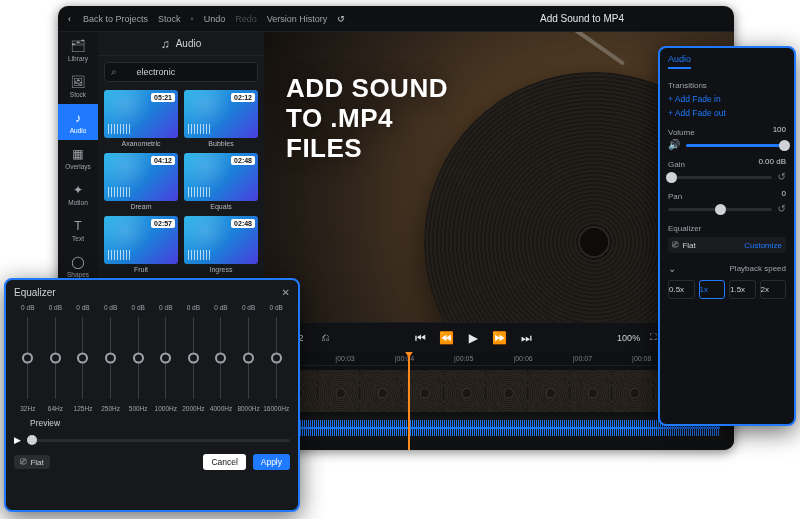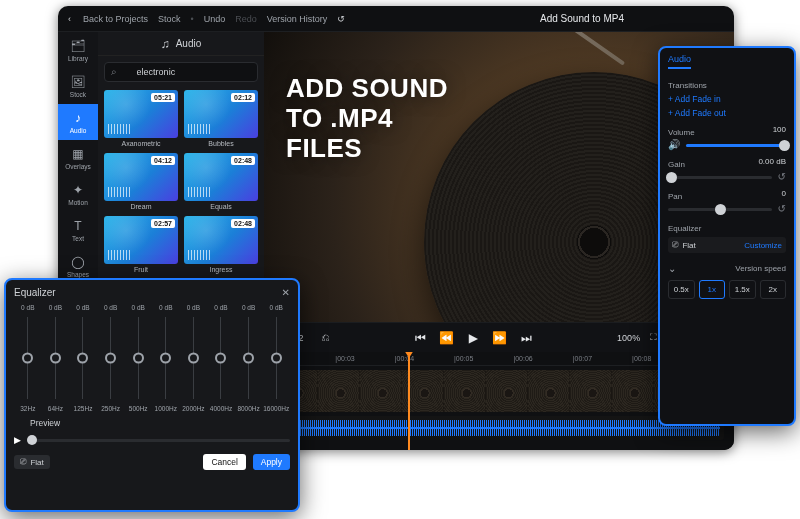--- a/index.html
+++ b/index.html
@@ -128,21 +128,21 @@
   .panel .row { display:flex; align-items:center; justify-content:space-between; margin-top:4px;}
   .panel .val { font-size:8px; color:#cfd2d6;}
   .panel .range { height:3px; background:#2a2c30; border-radius:2px; position:relative; margin:4px 0 2px; }
   .panel .range .fill{position:absolute;left:0;top:0;bottom:0;background:#1f7aff;border-radius:2px;}
   .panel .range .dot{position:absolute;top:-4px;width:11px;height:11px;border-radius:50%;background:#cfd2d6;}
   .panel .icorow{display:flex;align-items:center;gap:6px;margin-top:2px;}
   .panel .reset{margin-left:auto;color:#7a7e85;font-size:10px;cursor:pointer;}
   .panel .eqrow{display:flex;align-items:center;margin-top:4px;background:#1a1b1e;border-radius:3px;padding:3px 4px;font-size:8px;}
   .panel .eqrow .cust{margin-left:auto;color:#1f7aff;cursor:pointer;}
   .panel .speed{display:flex;gap:4px;margin-top:6px;}
-  .panel .spd{flex:1;text-align:center;font-size:8px;padding:4px 0;border:1px solid #2a2c30;border-radius:3px;cursor:pointer;}
+  .panel .spd{flex:1;text-align:left;font-size:8px;padding:4px 0;border:1px solid #2a2c30;border-radius:3px;cursor:pointer;}
   .panel .spd.active{border-color:#1f7aff;color:#1f7aff;}
   .note{font-size:12px;}
 </style>
 </head>
 <body>
 
 <div class="editor">
 
   <div class="topbar">
     <span class="cheva">‹</span>
@@ -446,21 +446,21 @@
 
   <div class="lbl" style="margin-top:10px">Equalizer</div>
   <div class="eqrow">
     <span>⎚</span>
     <span style="margin-left:4px">Flat</span>
     <span class="cust">Customize</span>
   </div>
 
   <div class="row" style="margin-top:10px">
     <span style="color:#9ea3aa;margin-right:4px">⌄</span>
-    <span class="lbl" style="margin-top:0">Version speed</span>
+    <span class="lbl" style="margin-top:0">Playback speed</span>
   </div>
   <div class="speed" id="speeds">
       <div class="spd">0.5x</div>
       <div class="spd active">1x</div>
       <div class="spd">1.5x</div>
       <div class="spd">2x</div>
     </div>
 </div>
 
 </body></html>

